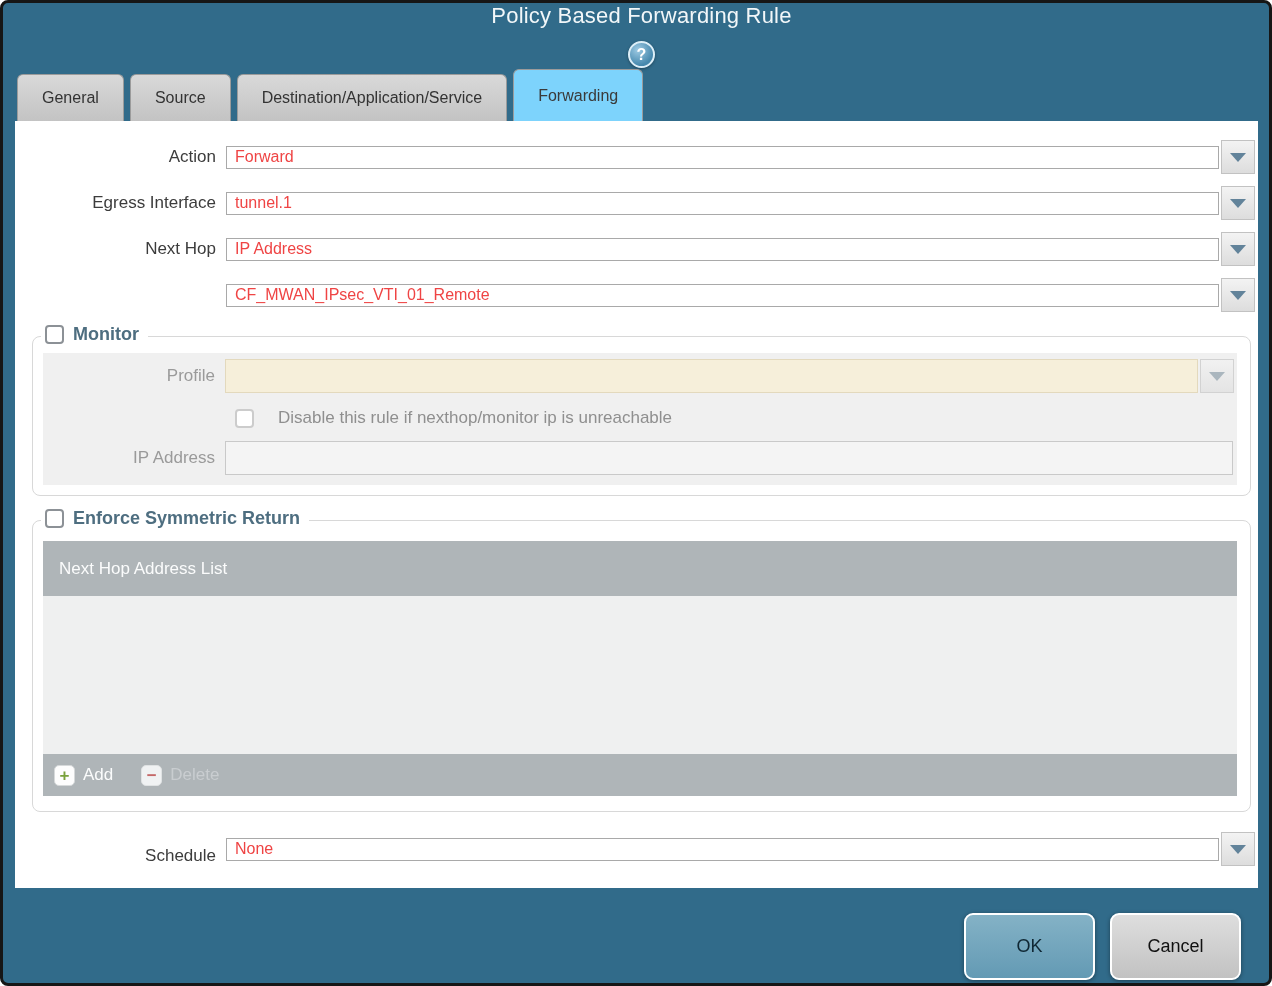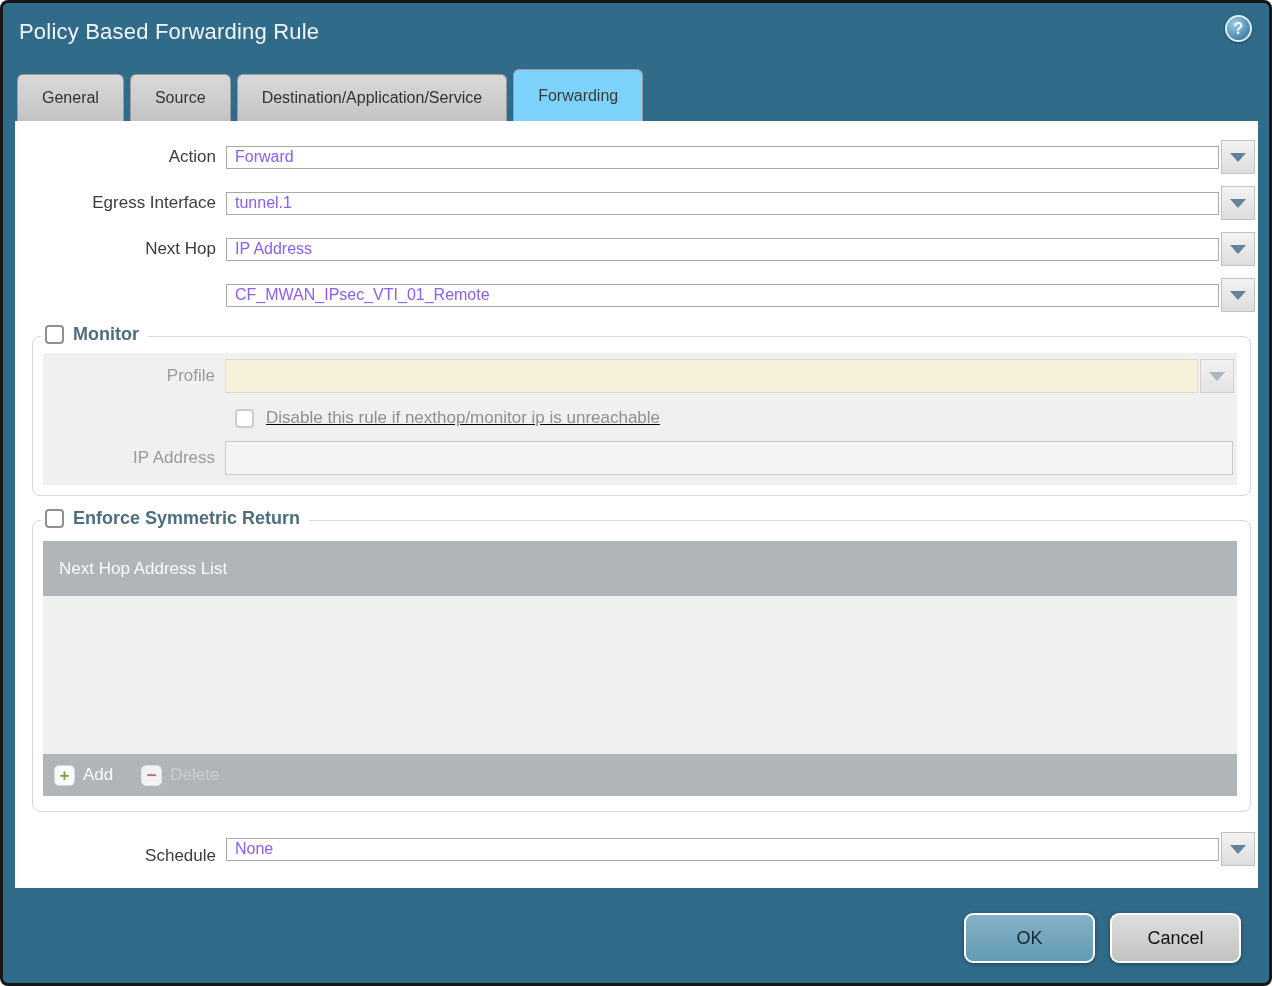--- a/index.html
+++ b/index.html
@@ -3,21 +3,21 @@
 <meta charset="utf-8">
 <style>
   * { box-sizing: border-box; margin: 0; padding: 0; }
   html,body { background:#ffffff; font-family:"Liberation Sans", sans-serif; }
   .dialog {
     position:relative; width:1272px; height:986px;
     background:#316b8a; border:3px solid #161616; border-radius:8px;
     overflow:hidden;
   }
   
-  .titlebar { height:65px; display:flex; align-items:center; justify-content:space-between; padding:0 17px 0 16px; }
+  .titlebar { height:65px; display:flex; align-items:center; justify-content:space-between; padding:0 17px 0 28px;flex-direction:column; }
   .title { color:#f2f7f9; font-size:22px; letter-spacing:.2px; padding-bottom:8px; }
   .help-icon {
     width:27px; height:27px; border-radius:50%;
     background:radial-gradient(circle at 35% 30%, #9ecbe4, #4688ad 70%);
     border:2px solid #dceef7; color:#ffffff; font-weight:bold; font-size:16px;
     display:flex; align-items:center; justify-content:center;
     box-shadow:0 1px 3px rgba(0,0,0,.35); cursor:pointer; margin-top:-14px;
   }
   
   .tabs { display:flex; align-items:flex-end; padding-left:14px; gap:6px; height:53px; }
@@ -29,21 +29,21 @@
   .tab.active {
     height:52px; background:#7dd3fc; color:#3a3a3a; position:relative; z-index:2;
   }
   
   .content { position:relative; z-index:1; margin:0 11px 0 12px; height:767px; background:#ffffff; padding-top:19px; }
   .frow { display:flex; align-items:center; margin-left:13px; margin-bottom:12px; }
   .flabel { flex:0 0 198px; text-align:right; padding-right:10px; font-size:17px; color:#3c3c3c; }
   .combo { display:flex; align-items:center; }
   .cinput {
     width:993px; height:23px; border:1px solid #a9a9a9; background:#ffffff;
-    font-family:"Liberation Sans", sans-serif; font-size:16px; color:#8b5cf6; padding:0 8px; outline:none;
+    font-family:"Liberation Sans", sans-serif; font-size:16px; color:#ef4444; padding:0 8px; outline:none;
   }
   .dbtn {
     width:34px; height:34px; margin-left:2px; border:1px solid #c2c2c2;
     background:linear-gradient(#f3f3f3,#dddddd); display:flex; align-items:center; justify-content:center; cursor:pointer;
   }
   .arrow { width:0; height:0; border-left:8px solid transparent; border-right:8px solid transparent; border-top:9px solid #62839a; }
   .dbtn.disabled .arrow { border-top-color:#aab6be; }
   .dbtn.disabled { cursor:default; background:linear-gradient(#f1f1f1,#e4e4e4); border-color:#d2d2d2; }
   
   .fieldset { position:relative; border:1px solid #d8d8d8; margin:24px 7px 0 17px; border-radius:8px; }
@@ -61,21 +61,21 @@
   .mrow { display:flex; align-items:center; margin-left:10px; }
   .mlabel { flex:0 0 172px; text-align:right; padding-right:10px; font-size:17px; color:#9a9a9a; }
   .minput-profile {
     width:973px; height:34px; background:#f6efda; border:1px solid #e3d9bd; font-size:16px; padding:0 8px;
     font-family:"Liberation Sans", sans-serif;
   }
   .minput-ip {
     width:1008px; height:34px; background:#f4f4f4; border:1px solid #c9c9c9; font-size:16px; padding:0 8px;
     font-family:"Liberation Sans", sans-serif;
   }
-  .chkrow { display:flex; align-items:center; gap:12px; margin:15px 0 13px 192px;text-decoration:underline; }
+  .chkrow { display:flex; align-items:center; gap:24px; margin:15px 0 13px 192px; }
   .chklabel { font-size:17px; color:#8f8f8f; }
   
   .table { margin:20px 13px 6px 10px; }
   .thead { height:55px; background:#afb5b8; color:#fbfcfc; font-size:17px; display:flex; align-items:center; padding-left:16px; }
   .tbody { height:158px; background:#eff0f0; }
   .tfoot { height:42px; background:#afb5b8; display:flex; align-items:center; padding-left:11px; gap:28px; }
   .tbtn { display:flex; align-items:center; gap:8px; cursor:pointer; }
   .tbtn.disabled { cursor:default; }
   .sq-icon {
     width:21px; height:21px; background:#fdfdfd; border-radius:5px; border:1px solid #d6d9da;
@@ -85,21 +85,21 @@
   .minus { color:#c46868; }
   .tbtn.disabled .sq-icon { background:#f0f2f3; border-color:#dfe2e3; }
   .tbtn-label { font-size:17px; color:#fbfcfc; }
   .tbtn.disabled .tbtn-label { color:#c9cdd0; }
   .fs-gap { height:9px; }
   
   .schedule-row { margin-top:20px;align-items:flex-end; }
   
   .footer { height:102px; display:flex; justify-content:flex-end; align-items:flex-start; padding:25px 28px 0 0; gap:15px; }
   .btn {
-    width:131px; height:50px; border-radius:9px; border:2px solid #ffffff;
+    width:131px; height:67px; border-radius:9px; border:2px solid #ffffff;
     font-family:"Liberation Sans", sans-serif; font-size:18px; cursor:pointer;
     box-shadow:0 1px 4px rgba(0,0,0,.4);
   }
   .btn-ok { background:linear-gradient(#84b2c6,#639ab4); color:#0f2733; }
   .btn-cancel { background:linear-gradient(#dedede,#c2c2c2); color:#111; }
 </style>
 </head>
 <body>
 
 <div class="dialog">

